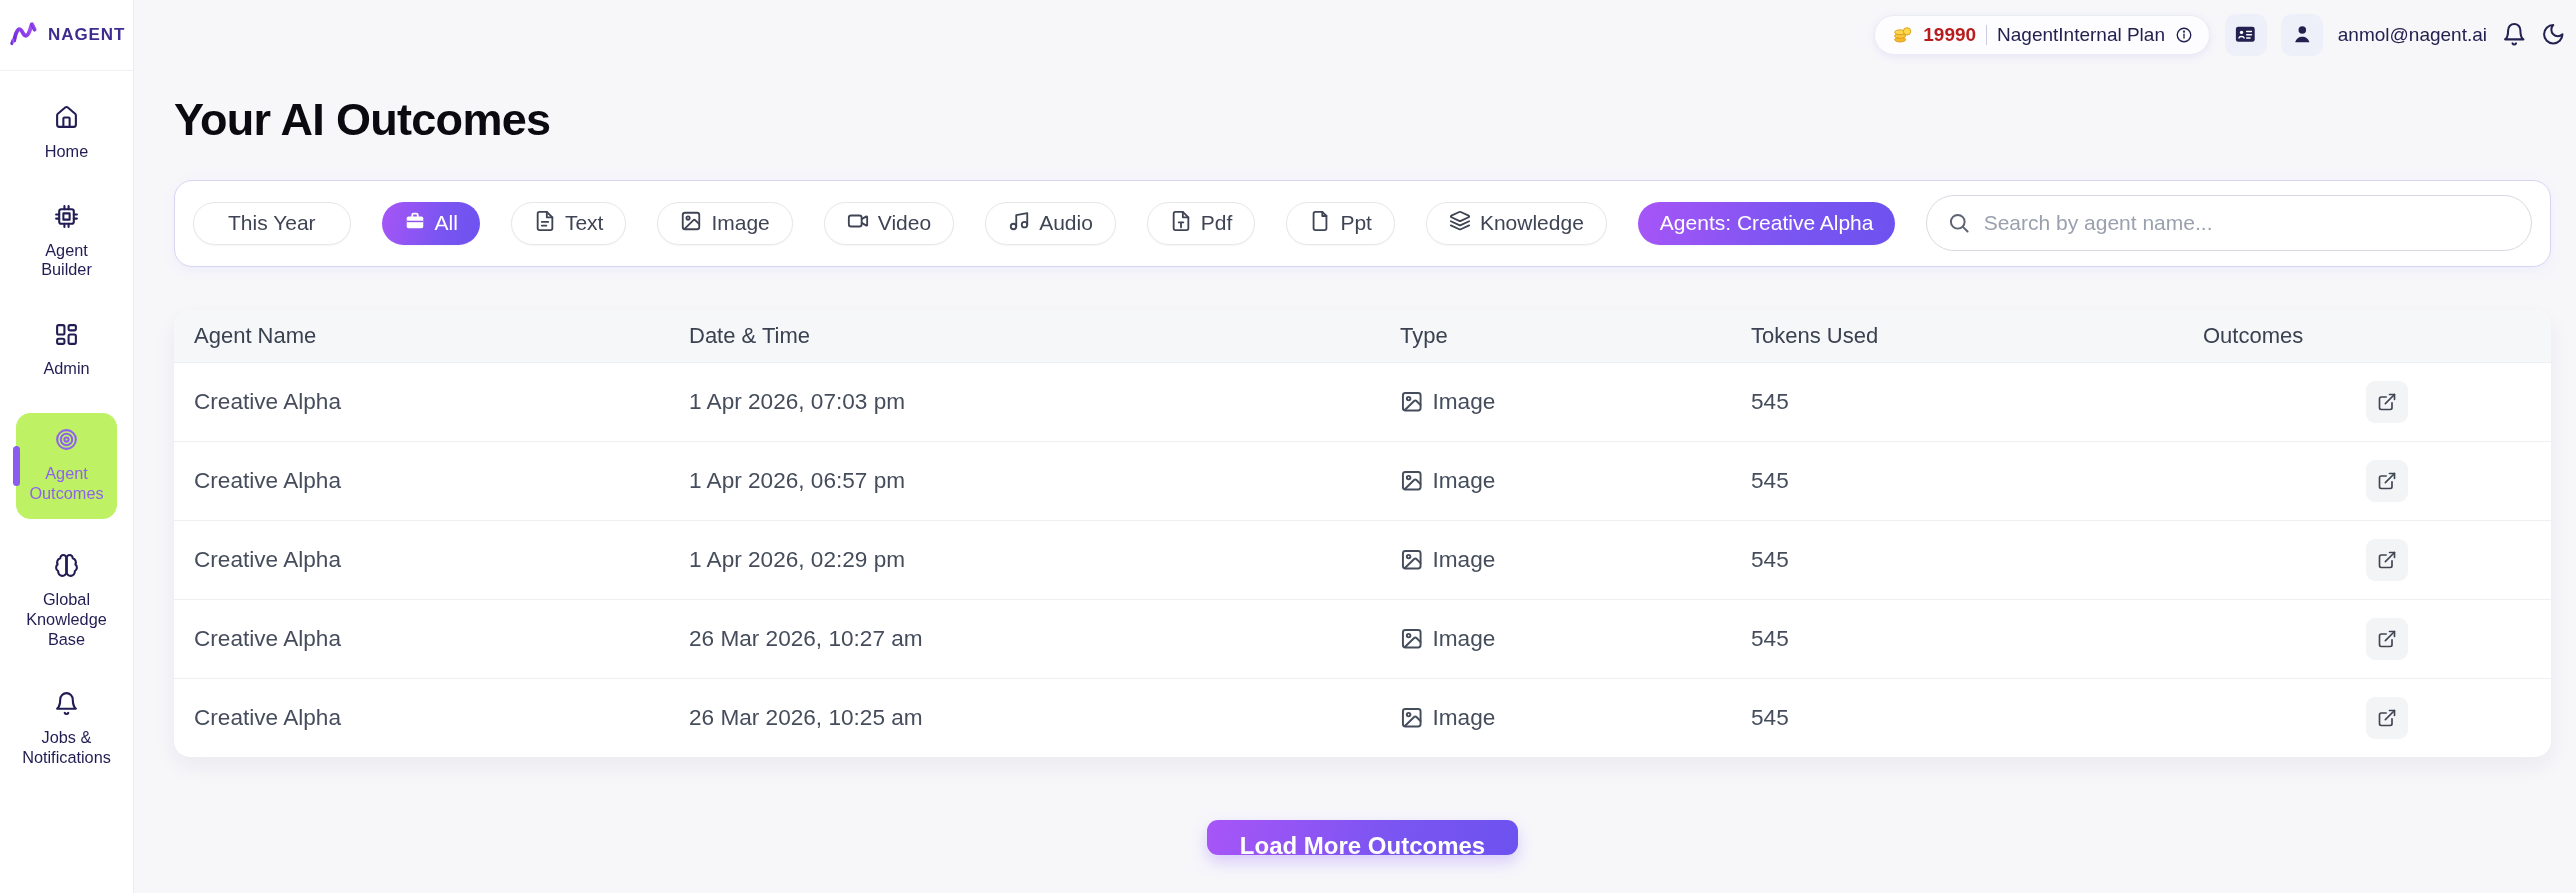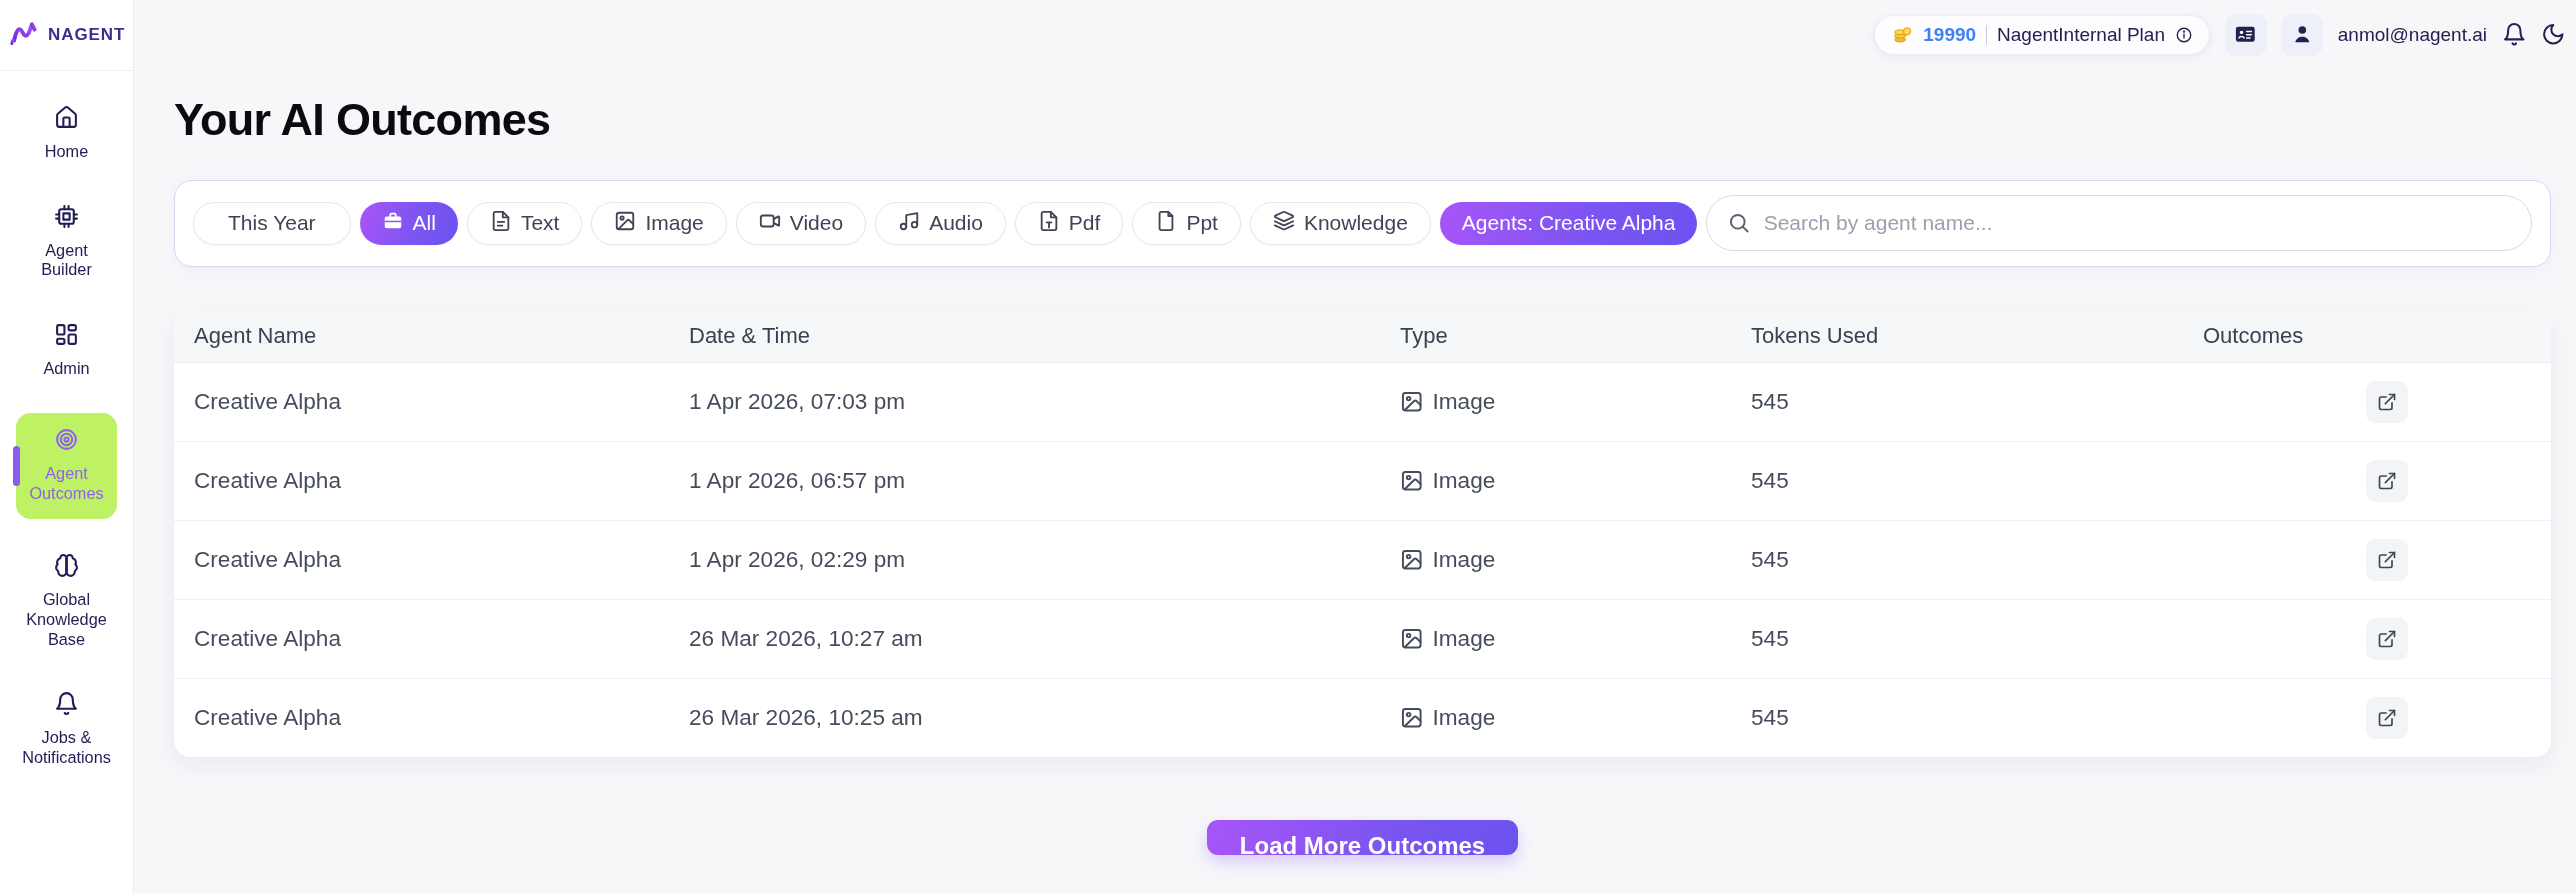--- a/index.html
+++ b/index.html
@@ -40,21 +40,21 @@
   .topbar {
     height:69px; display:flex; align-items:center; justify-content:flex-end;
     gap:14.5px; padding-right:11px;
   }
   .plan-pill {
     height:40px; border-radius:20px; background:#fdfdff;
     border:0.9px solid #ececf4; box-shadow:0 1.8px 9px rgba(80,70,220,.10);
     display:flex; align-items:center; gap:10px; padding:0 16.3px; cursor:pointer;
   }
   .plan-pill svg.coins { width:22px; height:22px; }
-  .credits { font-size:19px; font-weight:700; color:#3b82f6; }
+  .credits { font-size:19px; font-weight:700; color:#b91c1c; }
   .pill-divider { width:0.9px; height:20px; background:#c9cbe0; }
   .plan-name { font-size:19px; font-weight:500; color:#232150; }
   .info-icon svg { width:18px; height:18px; display:block; color:#232150; }
   .icon-btn {
     width:42px; height:42px; border-radius:11px; background:#eef0f9; border:none;
     display:flex; align-items:center; justify-content:center; cursor:pointer; color:#232150;
   }
   .icon-btn svg { width:22.6px; height:22.6px; }
   .email { font-size:19px; font-weight:500; color:#232150; }
   .bare-icon { background:none; border:none; color:#232150; cursor:pointer; display:flex; }
@@ -63,21 +63,21 @@
   .page-title {
     margin:23.5px 0 0 40px; font-size:45px; font-weight:800;
     letter-spacing:-0.7px; color:#0a0a10; line-height:1.2;
   }
 
   
   .filter-card {
     margin:33px 25px 0 40px; height:87px; background:#fff;
     border:1.4px solid #d7d4f0; border-radius:18px;
     box-shadow:0 3.6px 12.7px rgba(99,91,255,.06);
-    display:flex; align-items:center; gap:9px; padding:0 18px;
+    display:flex; align-items:center; gap:31px; padding:0 18px;
   }
   .pill {
     height:43px; border-radius:22px; border:1.4px solid #e6e7eb; background:#fff;
     display:flex; align-items:center; gap:9px; padding:12px 22px;
     font-size:21px; font-weight:500; color:#3e4454; cursor:pointer; white-space:nowrap;
     font-family:inherit; box-shadow:0 0.9px 1.8px rgba(16,24,40,.04);
   }
   .pill svg { width:22px; height:22px; }
   .pill.wide { padding:0 34px; }
   .pill.grad {

